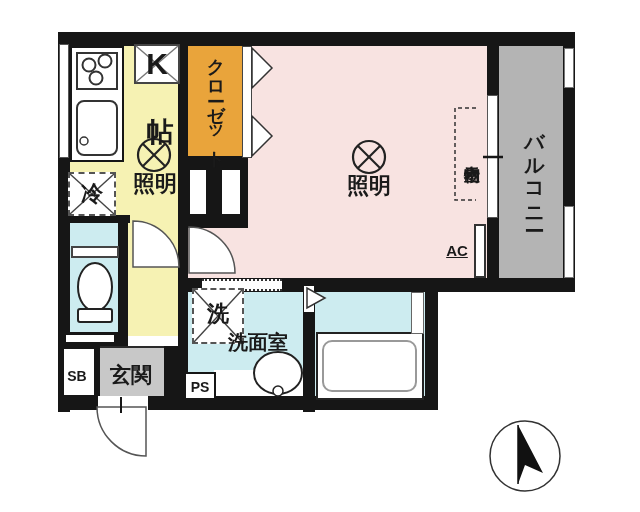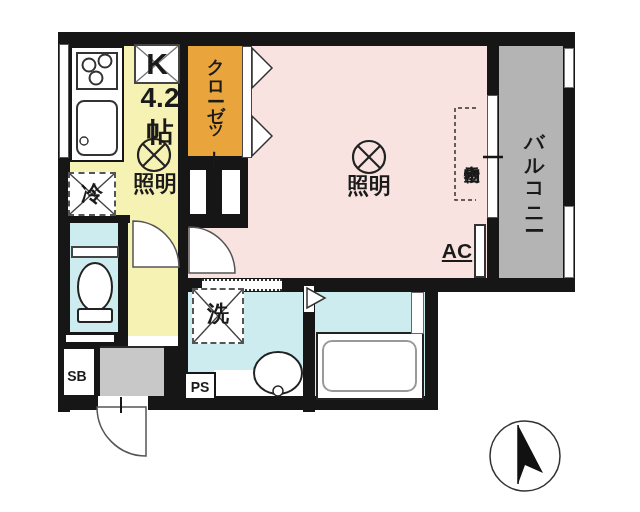--- a/index.html
+++ b/index.html
@@ -119,26 +119,27 @@
     <polyline points="476,108 455,108 455,200 476,200" fill="none" stroke="#333" stroke-width="1.5" stroke-dasharray="4,3"></polyline>
     <line x1="483" y1="157" x2="503" y2="157" stroke="#161616" stroke-width="2.5"></line>
     <g>
       <circle cx="525" cy="456" r="35" fill="#fff" stroke="#333" stroke-width="1.5"></circle>
       <path d="M518,425 L543,473 L525,465 L518,484 Z" fill="#111"></path>
       <line x1="518" y1="425" x2="518" y2="484" stroke="#111" stroke-width="1.5"></line>
     </g>
   </svg>
 
   <div class="lbl" style="left:134px;top:46px;width:46px;height:36px;font-size:30px;">K</div>
-  <div class="lbl" style="left:132px;top:82px;width:56px;height:32px;font-size:28px;">4.2</div>
   <div class="lbl" style="left:132px;top:114px;width:56px;height:36px;font-size:27px;">帖</div>
   <div class="lbl vert" style="left:197px;top:52px;width:38px;height:102px;font-size:18px;">クローゼット</div>
   <div class="lbl" style="left:124px;top:171px;width:62px;height:26px;font-size:22px;">照明</div>
   <div class="lbl" style="left:338px;top:173px;width:62px;height:26px;font-size:22px;">照明</div>
   <div class="lbl" style="left:68px;top:178px;width:48px;height:32px;font-size:22px;">冷</div>
   <div class="lbl vert" style="left:458px;top:106px;width:28px;height:96px;font-size:16px;letter-spacing:1px;">室内物干</div>
   <div class="lbl vert" style="left:519px;top:98px;width:32px;height:144px;font-size:20px;">バルコニー</div>
-  <div class="lbl" style="left:442px;top:240px;width:30px;height:20px;font-size:21px;text-decoration:underline;">AC</div>
+  <div class="lbl" style="left:442px;top:240px;width:30px;height:20px;font-size:15px;text-decoration:underline;">AC</div>
   <div class="lbl" style="left:192px;top:294px;width:52px;height:40px;font-size:22px;">洗</div>
+  <div class="lbl" style="left:214px;top:330px;width:88px;height:24px;font-size:20px;">洗面室</div>
+  <div class="lbl" style="left:100px;top:360px;width:62px;height:28px;font-size:21px;">玄関</div>
   <div class="lbl" style="left:62px;top:366px;width:30px;height:20px;font-size:14px;">SB</div>
   <div class="lbl" style="left:184px;top:377px;width:32px;height:20px;font-size:14px;">PS</div>
 
 </div>
 
 </body></html>

